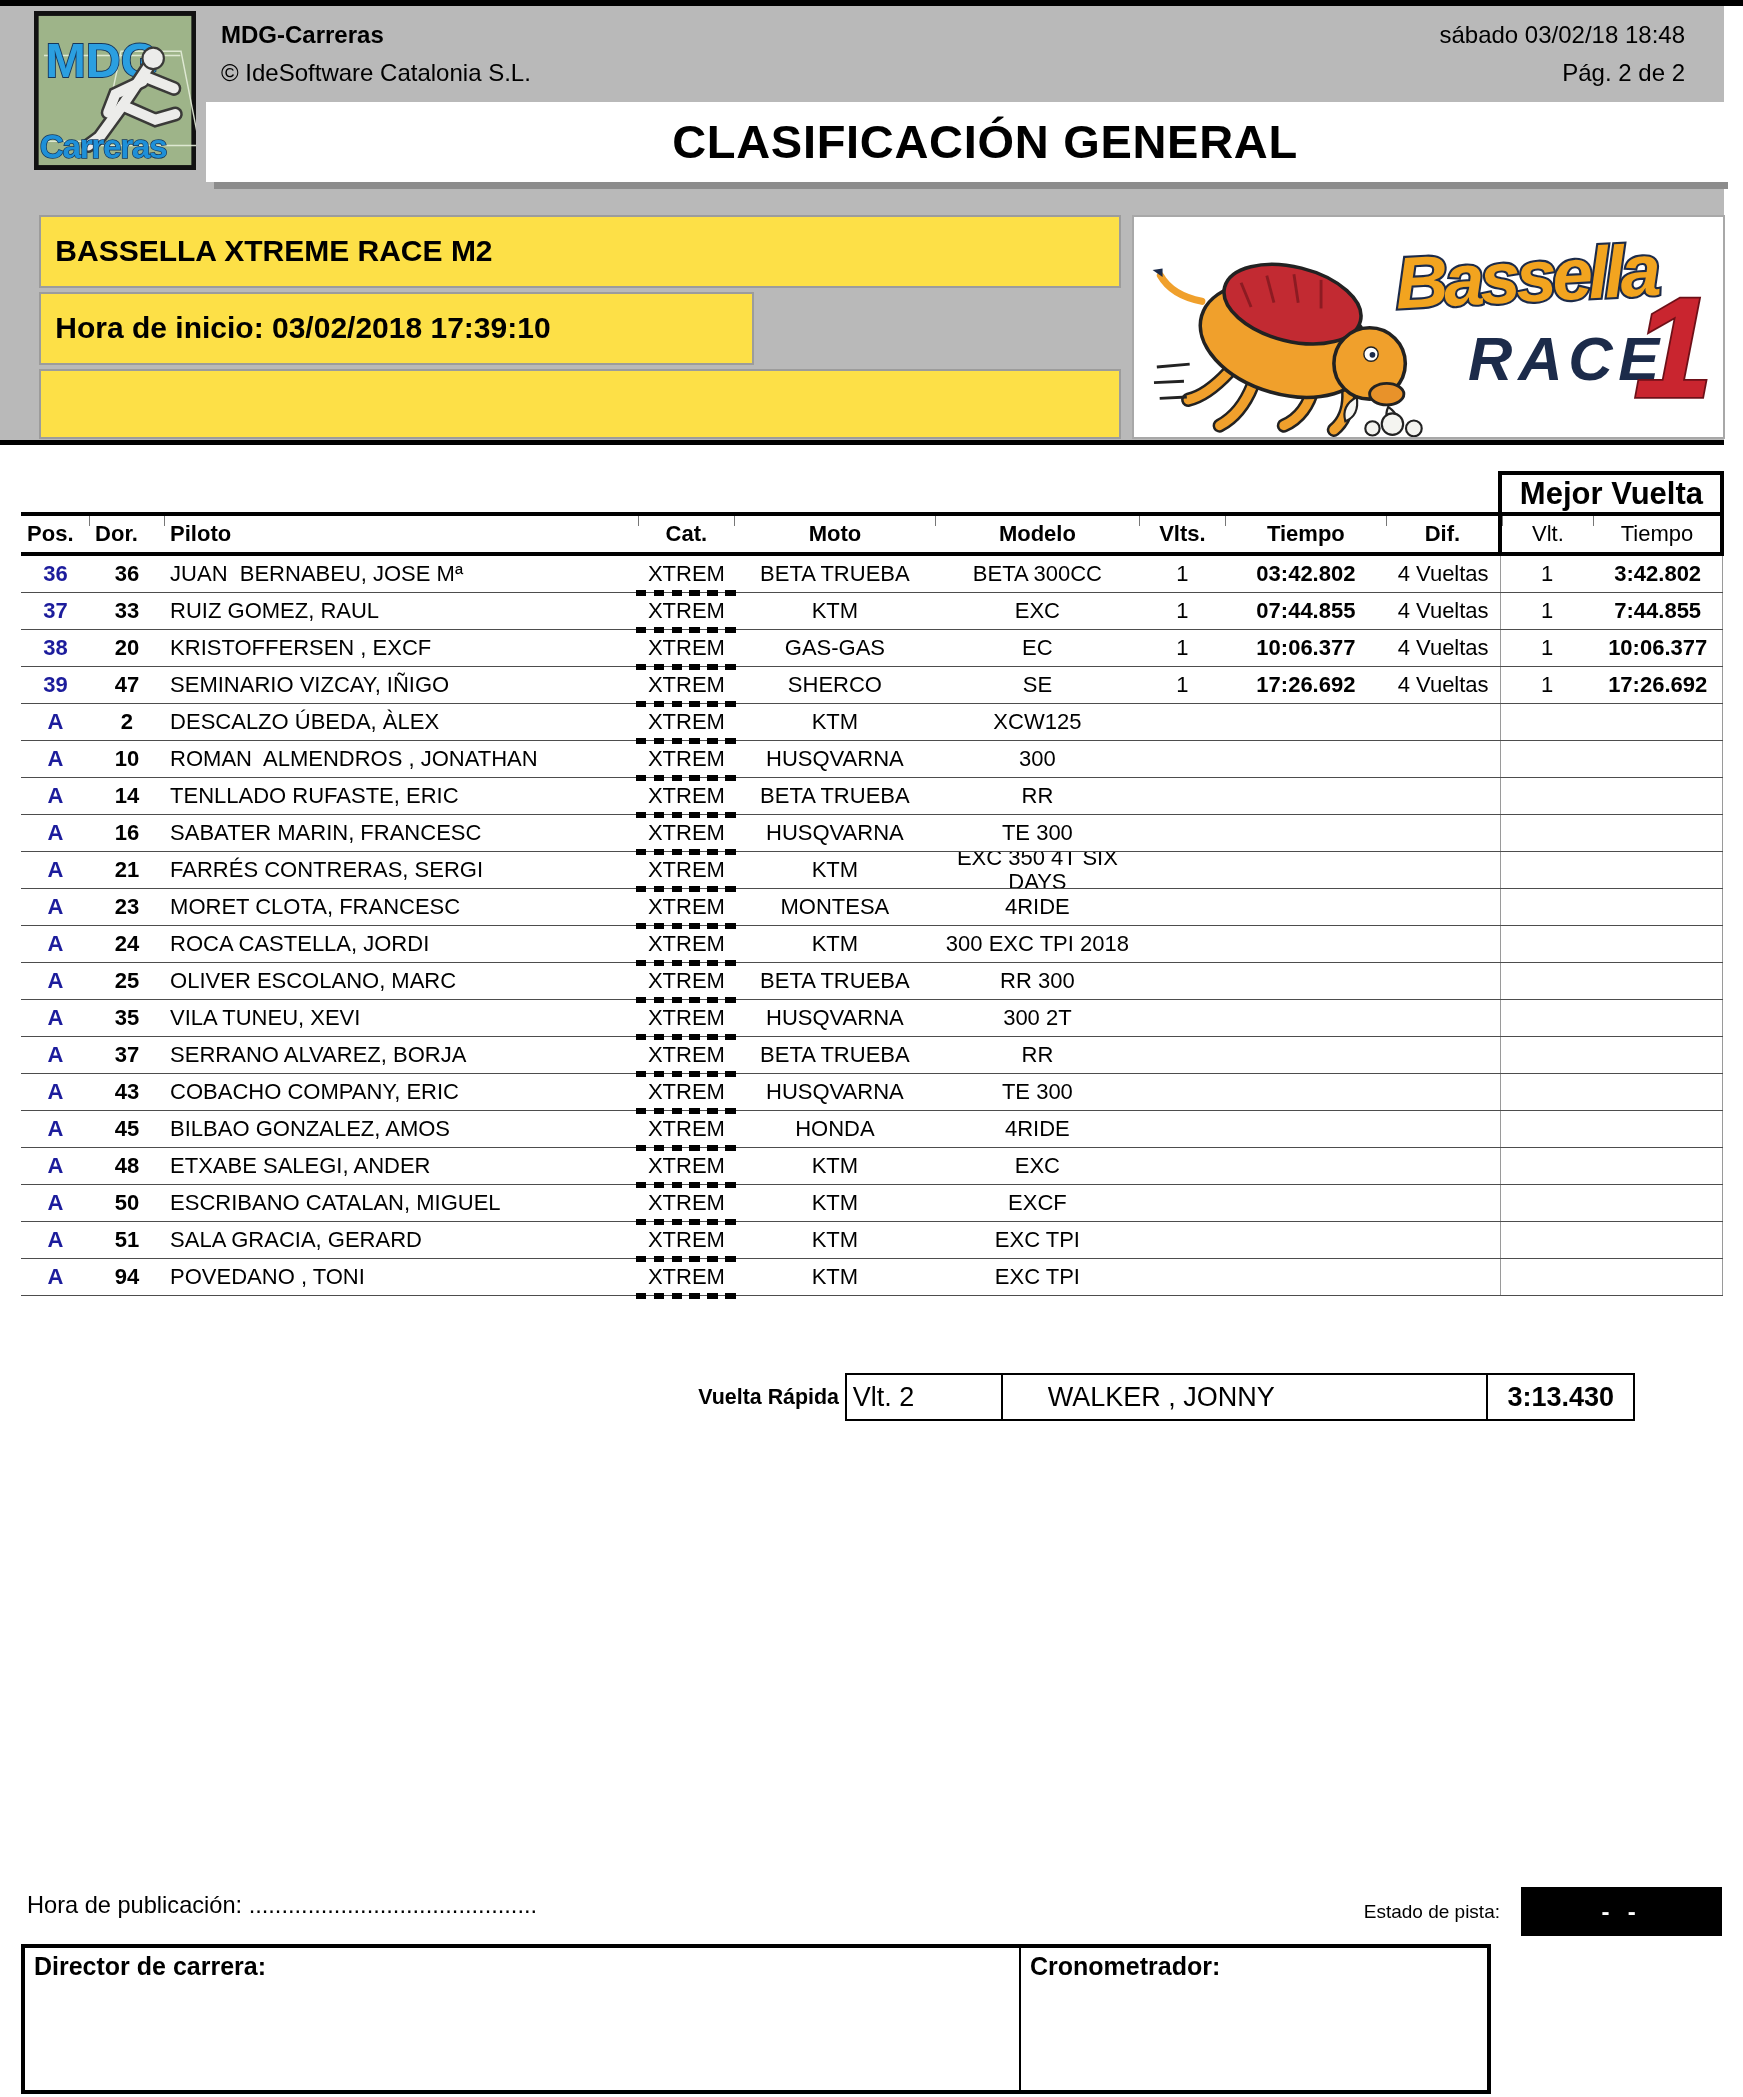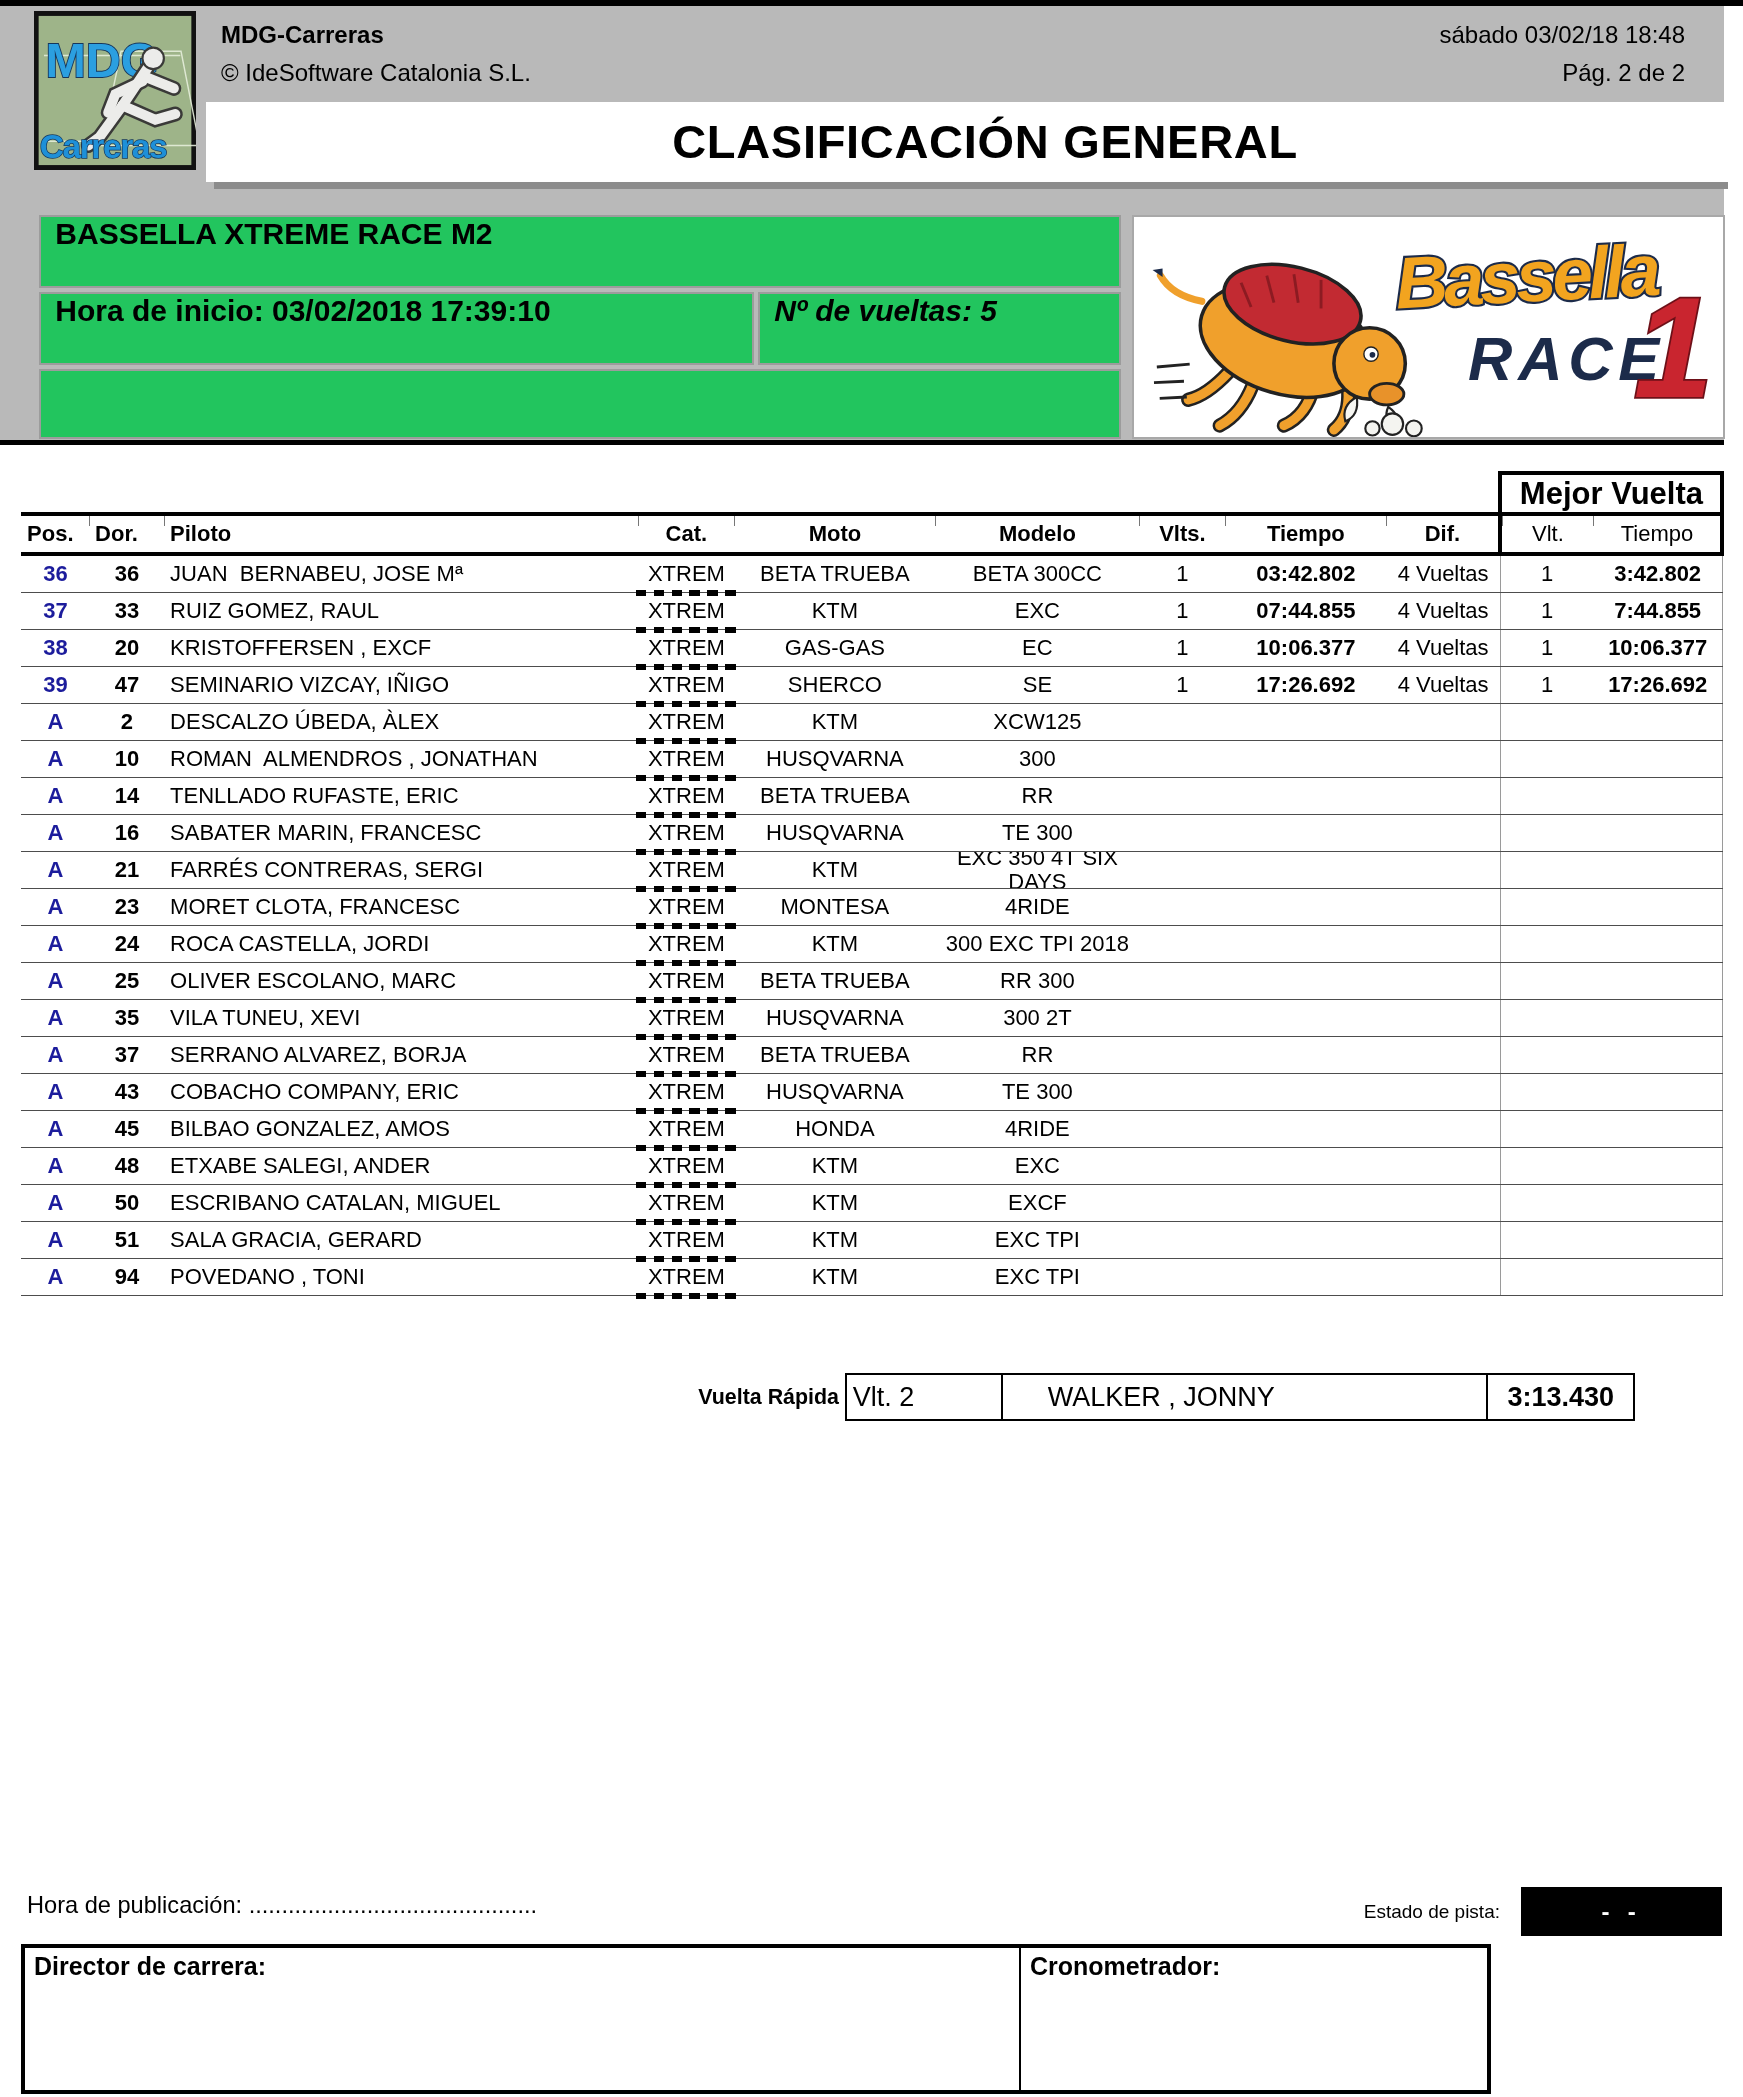--- a/index.html
+++ b/index.html
@@ -15,21 +15,21 @@
   .hdr-date{position:absolute;right:39px;top:15.7px;font-size:24px;text-align:right;}
   .hdr-page{position:absolute;right:39px;top:53px;font-size:24px;text-align:right;}
 
   .mdg-box{position:absolute;left:34px;top:5px;width:162px;height:159px;}
 
   .title-shadow{position:absolute;left:214px;top:103px;width:1514px;height:80px;background:#8c8c8c;}
   .title-box{position:absolute;left:206px;top:96px;width:1558px;height:80px;background:#fff;
              display:flex;align-items:center;justify-content:center;}
   .title-box span{font-size:47px;font-weight:bold;letter-spacing:0.7px;}
 
-  .wbox{position:absolute;background:#22c55e;border:2.1px solid #9c9c9c;display:flex;}
+  .wbox{position:absolute;background:#fde047;border:2.1px solid #9c9c9c;display:flex;align-items:center;}
   .box-event{left:39px;top:209px;width:1078px;height:69px;}
   .box-start{left:39px;top:286px;width:711px;height:69px;}
   .box-laps{left:758px;top:286px;width:359px;height:69px;}
   .box-empty{left:39px;top:363px;width:1078px;height:66px;}
   .wbox .btxt{font-size:30px;font-weight:bold;padding-left:14.3px;white-space:nowrap;}
   .box-laps .btxt{font-style:italic;}
 
   .logo-box{position:absolute;left:1132px;top:209px;width:589px;height:220px;background:#fff;
             border:2.1px solid #a8a8a8;}
 
@@ -130,23 +130,20 @@
     <div class="title-shadow"></div>
     <div class="title-box">
       <span>CLASIFICACIÓN GENERAL</span>
     </div>
 
     <div class="wbox box-event">
       <span class="btxt">BASSELLA XTREME RACE M2</span>
     </div>
     <div class="wbox box-start">
       <span class="btxt">Hora de inicio: 03/02/2018 17:39:10</span>
-    </div>
-    <div class="wbox box-laps">
-      <span class="btxt">Nº de vueltas: 5</span>
     </div>
     <div class="wbox box-empty"></div>
 
     <svg class="logo-box" viewBox="0 0 825 308">
       <g>
         <path d="M95 118 q-42 -8 -58 -36" fill="none" stroke="#f0a02c" stroke-width="10" stroke-linecap="round"></path>
         <path d="M40 84 l-14 -10 14 -2 z" fill="#1c2b4a"></path>
         <g fill="none" stroke="#222" stroke-width="20" stroke-linecap="round">
           <path d="M132 218 q-30 32 -56 38"></path>
             <path d="M166 236 q-16 40 -46 56"></path>

